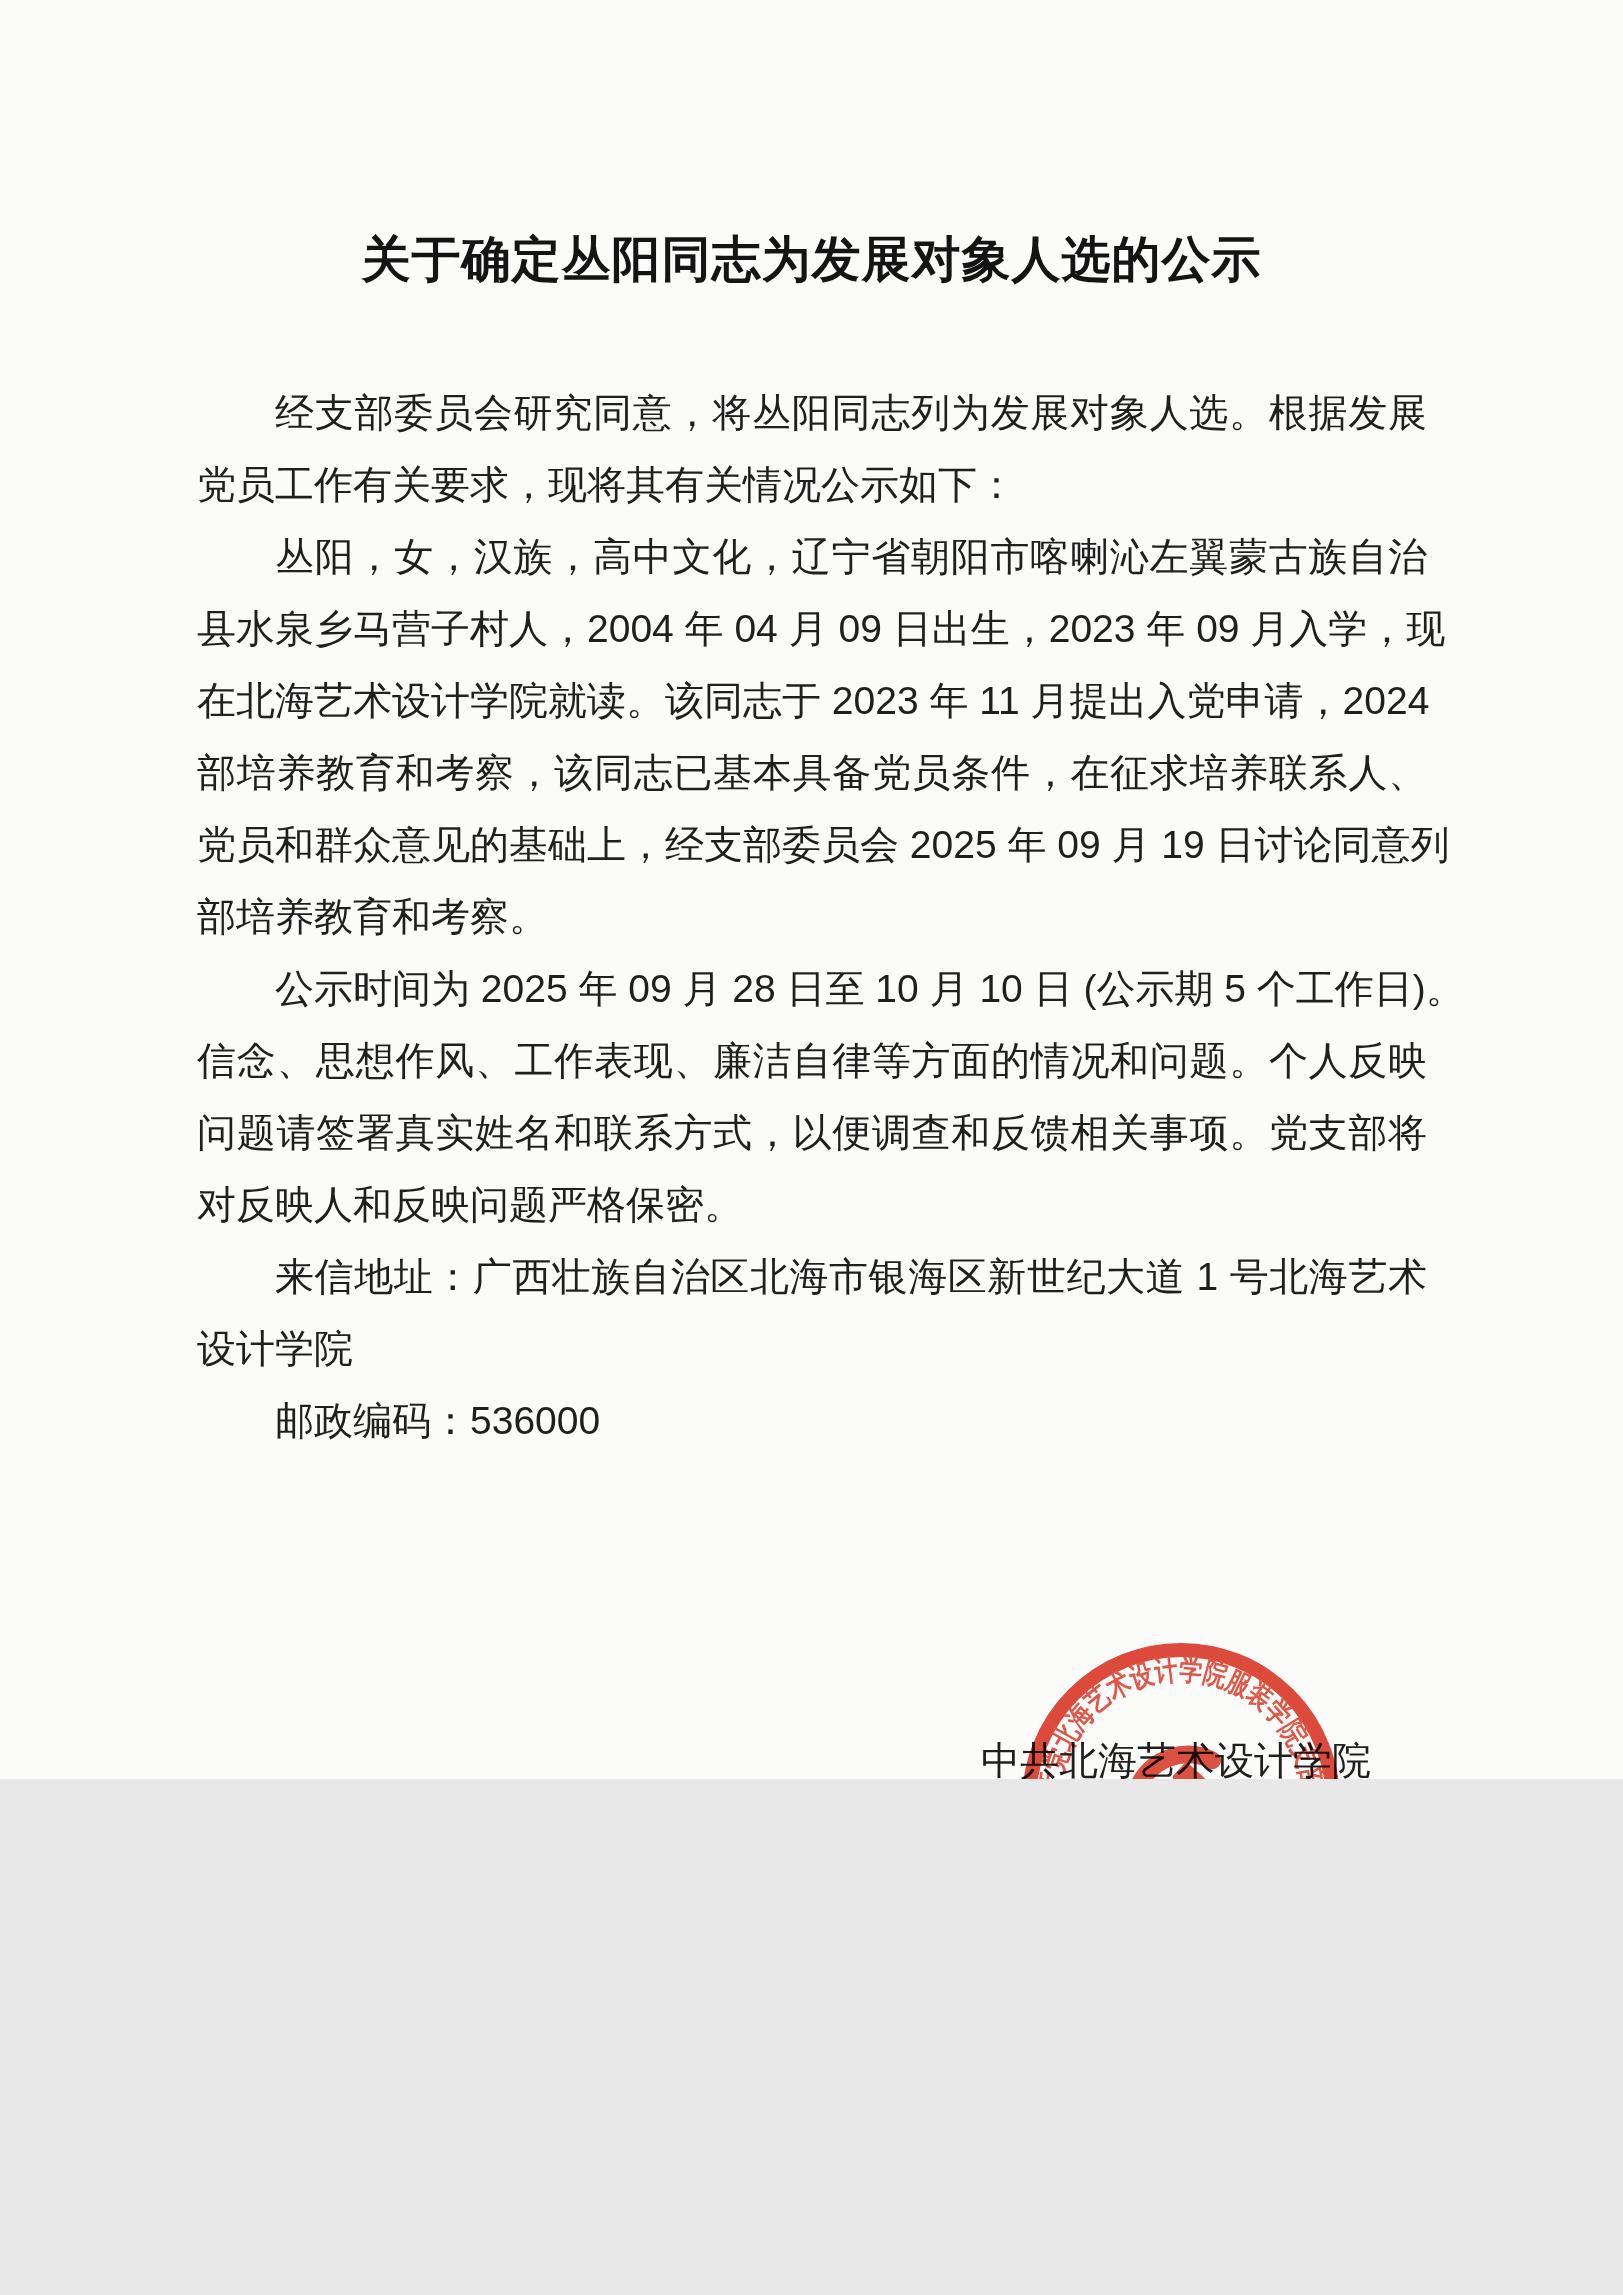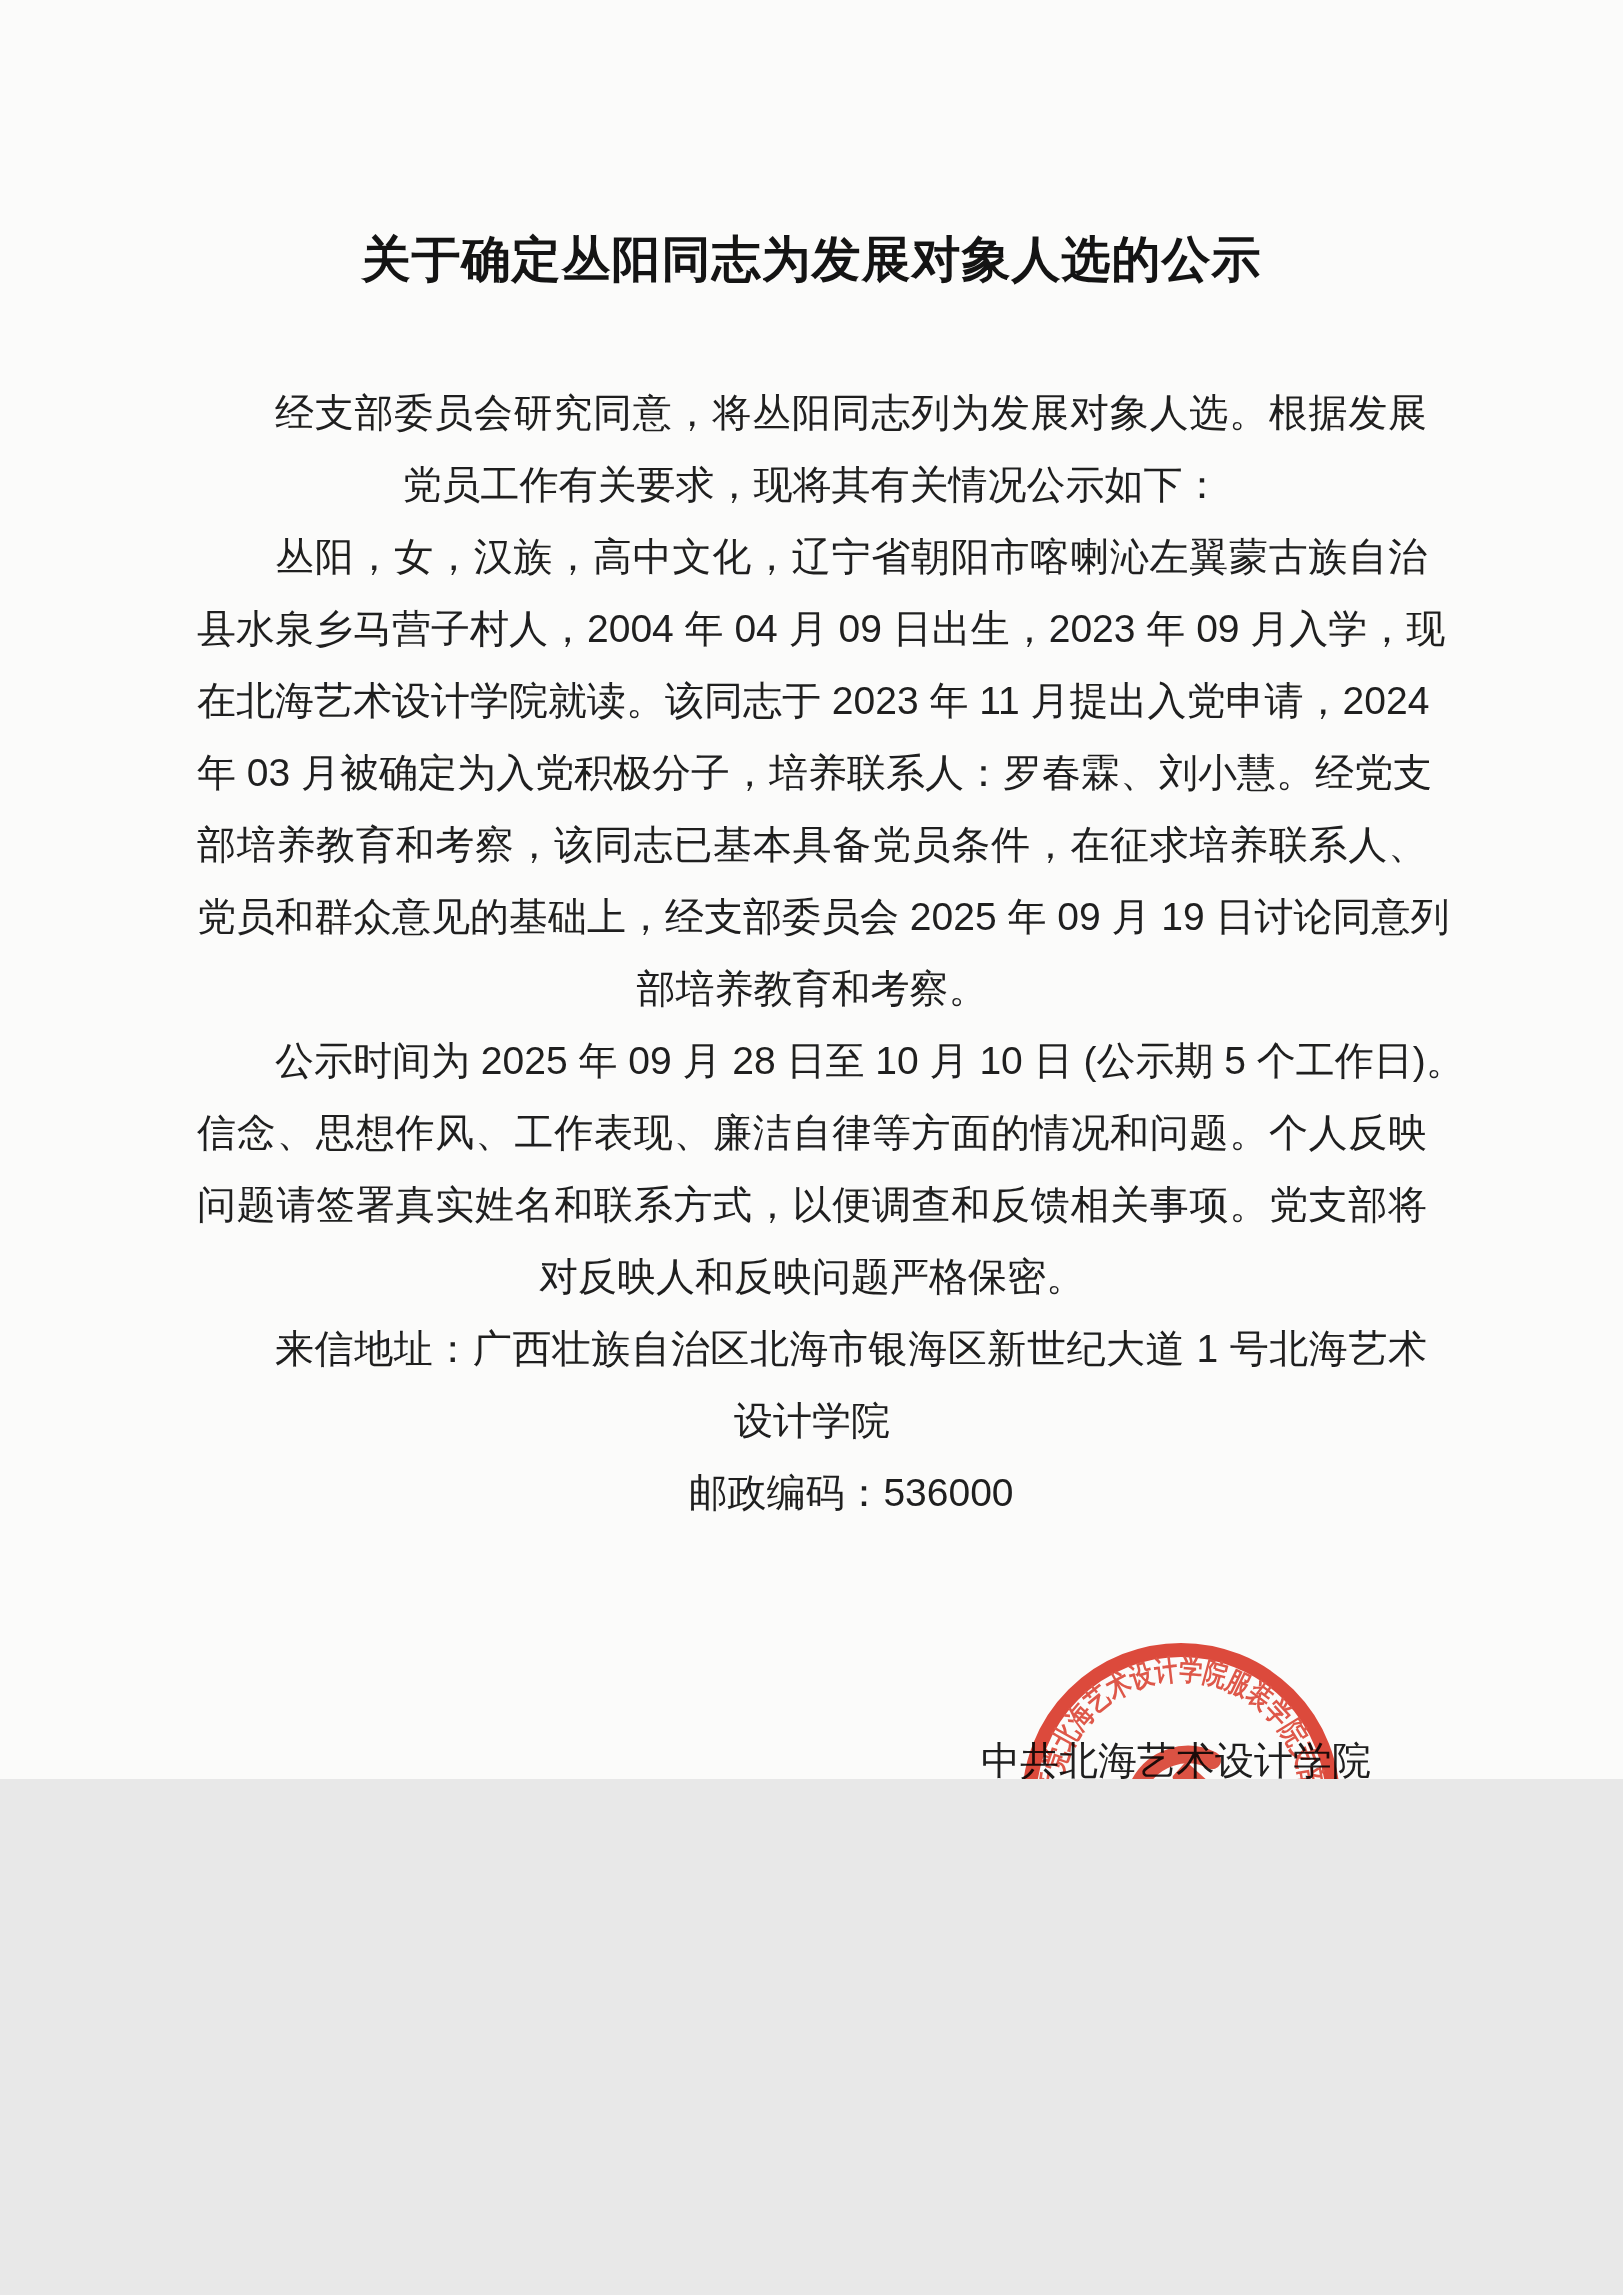--- a/index.html
+++ b/index.html
@@ -24,21 +24,21 @@
   }
   .body-block{
     margin:81px 197px 0 197px;
     width:1230px;
   }
   .ln{
     font-size:39px;
     line-height:72px;
     height:72px;
     white-space:nowrap;
-    text-align:center;
+    text-align:left;
   }
   .ln.ind{text-indent:2em;}
   .ln.full{text-align:justify;text-align-last:justify;text-justify:inter-character;}
   .sig{
     position:absolute;
     left:917px;top:1724px;
     width:518px;
     text-align:center;
     z-index:1;
   }
@@ -59,21 +59,20 @@
 
   <h1 class="title">关于确定丛阳同志为发展对象人选的公示</h1>
 
   <div class="body-block">
     <div class="ln ind full">经支部委员会研究同意，将丛阳同志列为发展对象人选。根据发展</div>
     <div class="ln">党员工作有关要求，现将其有关情况公示如下：</div>
 
     <div class="ln ind full">丛阳，女，汉族，高中文化，辽宁省朝阳市喀喇沁左翼蒙古族自治</div>
     <div class="ln full">县水泉乡马营子村人，2004 年 04 月 09 日出生，2023 年 09 月入学，现</div>
     <div class="ln full">在北海艺术设计学院就读。该同志于 2023 年 11 月提出入党申请，2024</div>
-    <div class="ln full">年 03 月被确定为入党积极分子，培养联系人：罗春霖、刘小慧。经党支</div>
     <div class="ln full">部培养教育和考察，该同志已基本具备党员条件，在征求培养联系人、</div>
     <div class="ln full">党员和群众意见的基础上，经支部委员会 2025 年 09 月 19 日讨论同意列</div>
     <div class="ln">部培养教育和考察。</div>
 
     <div class="ln ind full">公示时间为 2025 年 09 月 28 日至 10 月 10 日 (公示期 5 个工作日)。</div>
     <div class="ln full">信念、思想作风、工作表现、廉洁自律等方面的情况和问题。个人反映</div>
     <div class="ln full">问题请签署真实姓名和联系方式，以便调查和反馈相关事项。党支部将</div>
     <div class="ln">对反映人和反映问题严格保密。</div>
 
     <div class="ln ind full">来信地址：广西壮族自治区北海市银海区新世纪大道 1 号北海艺术</div>

